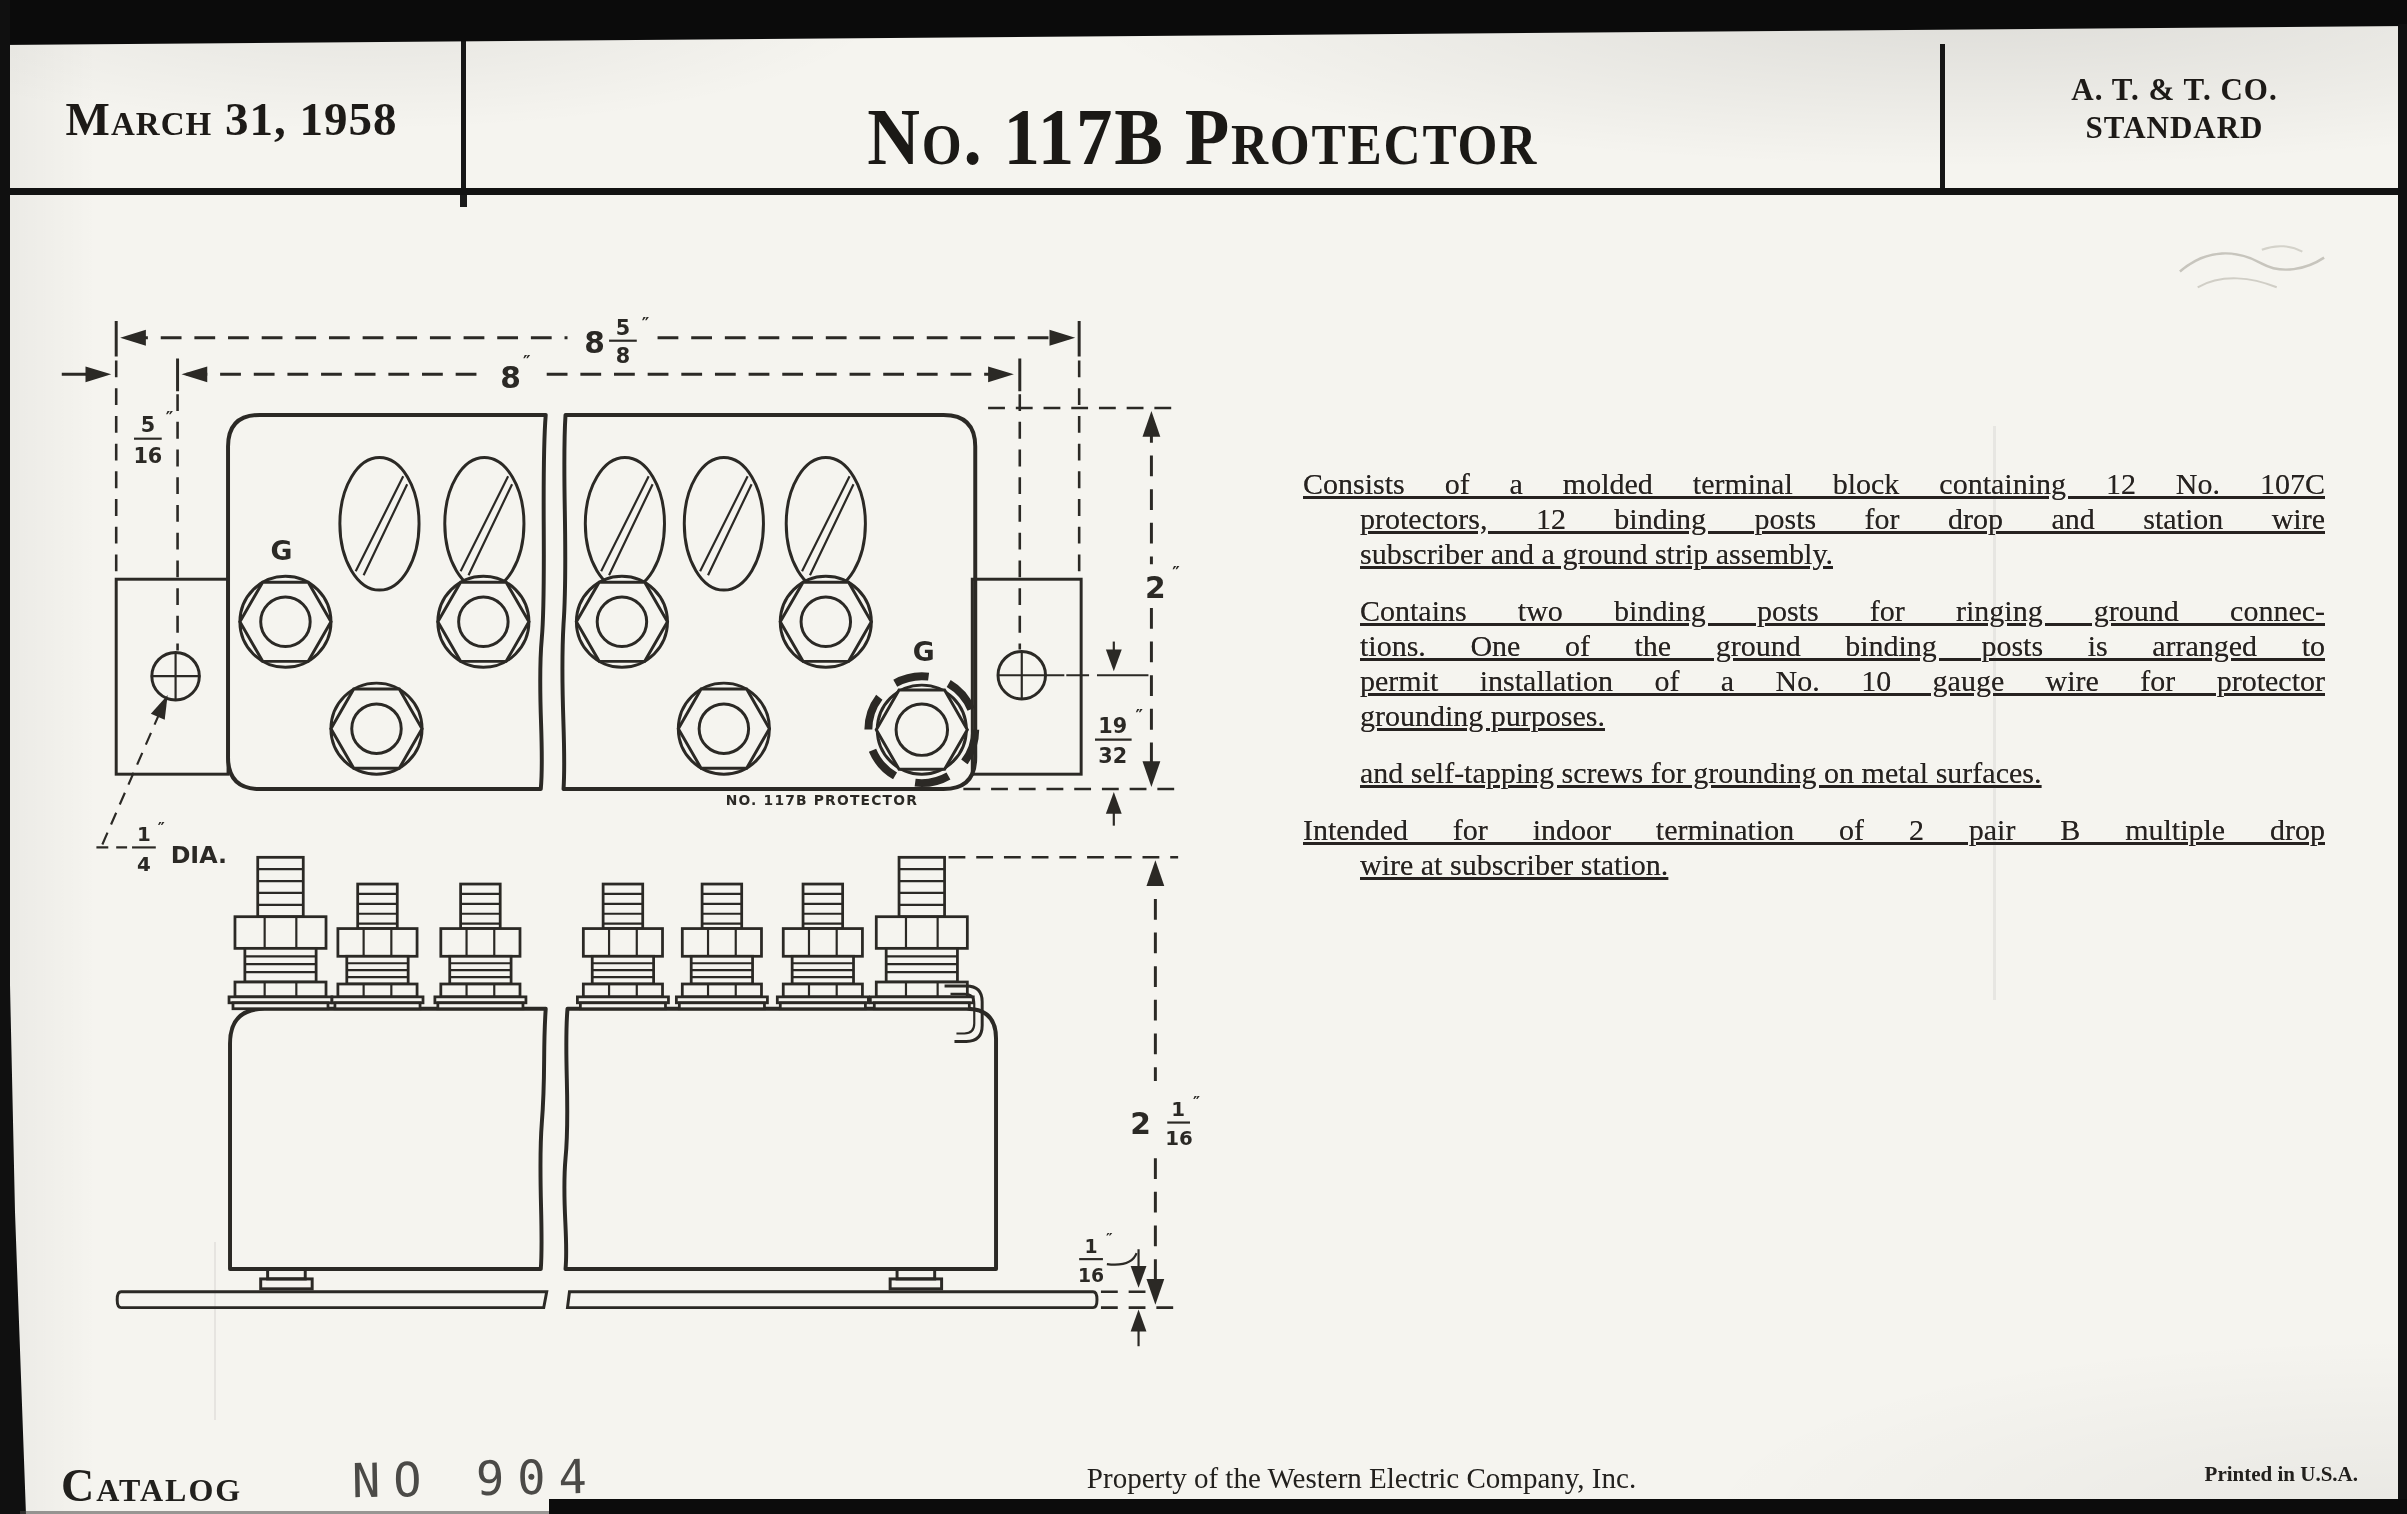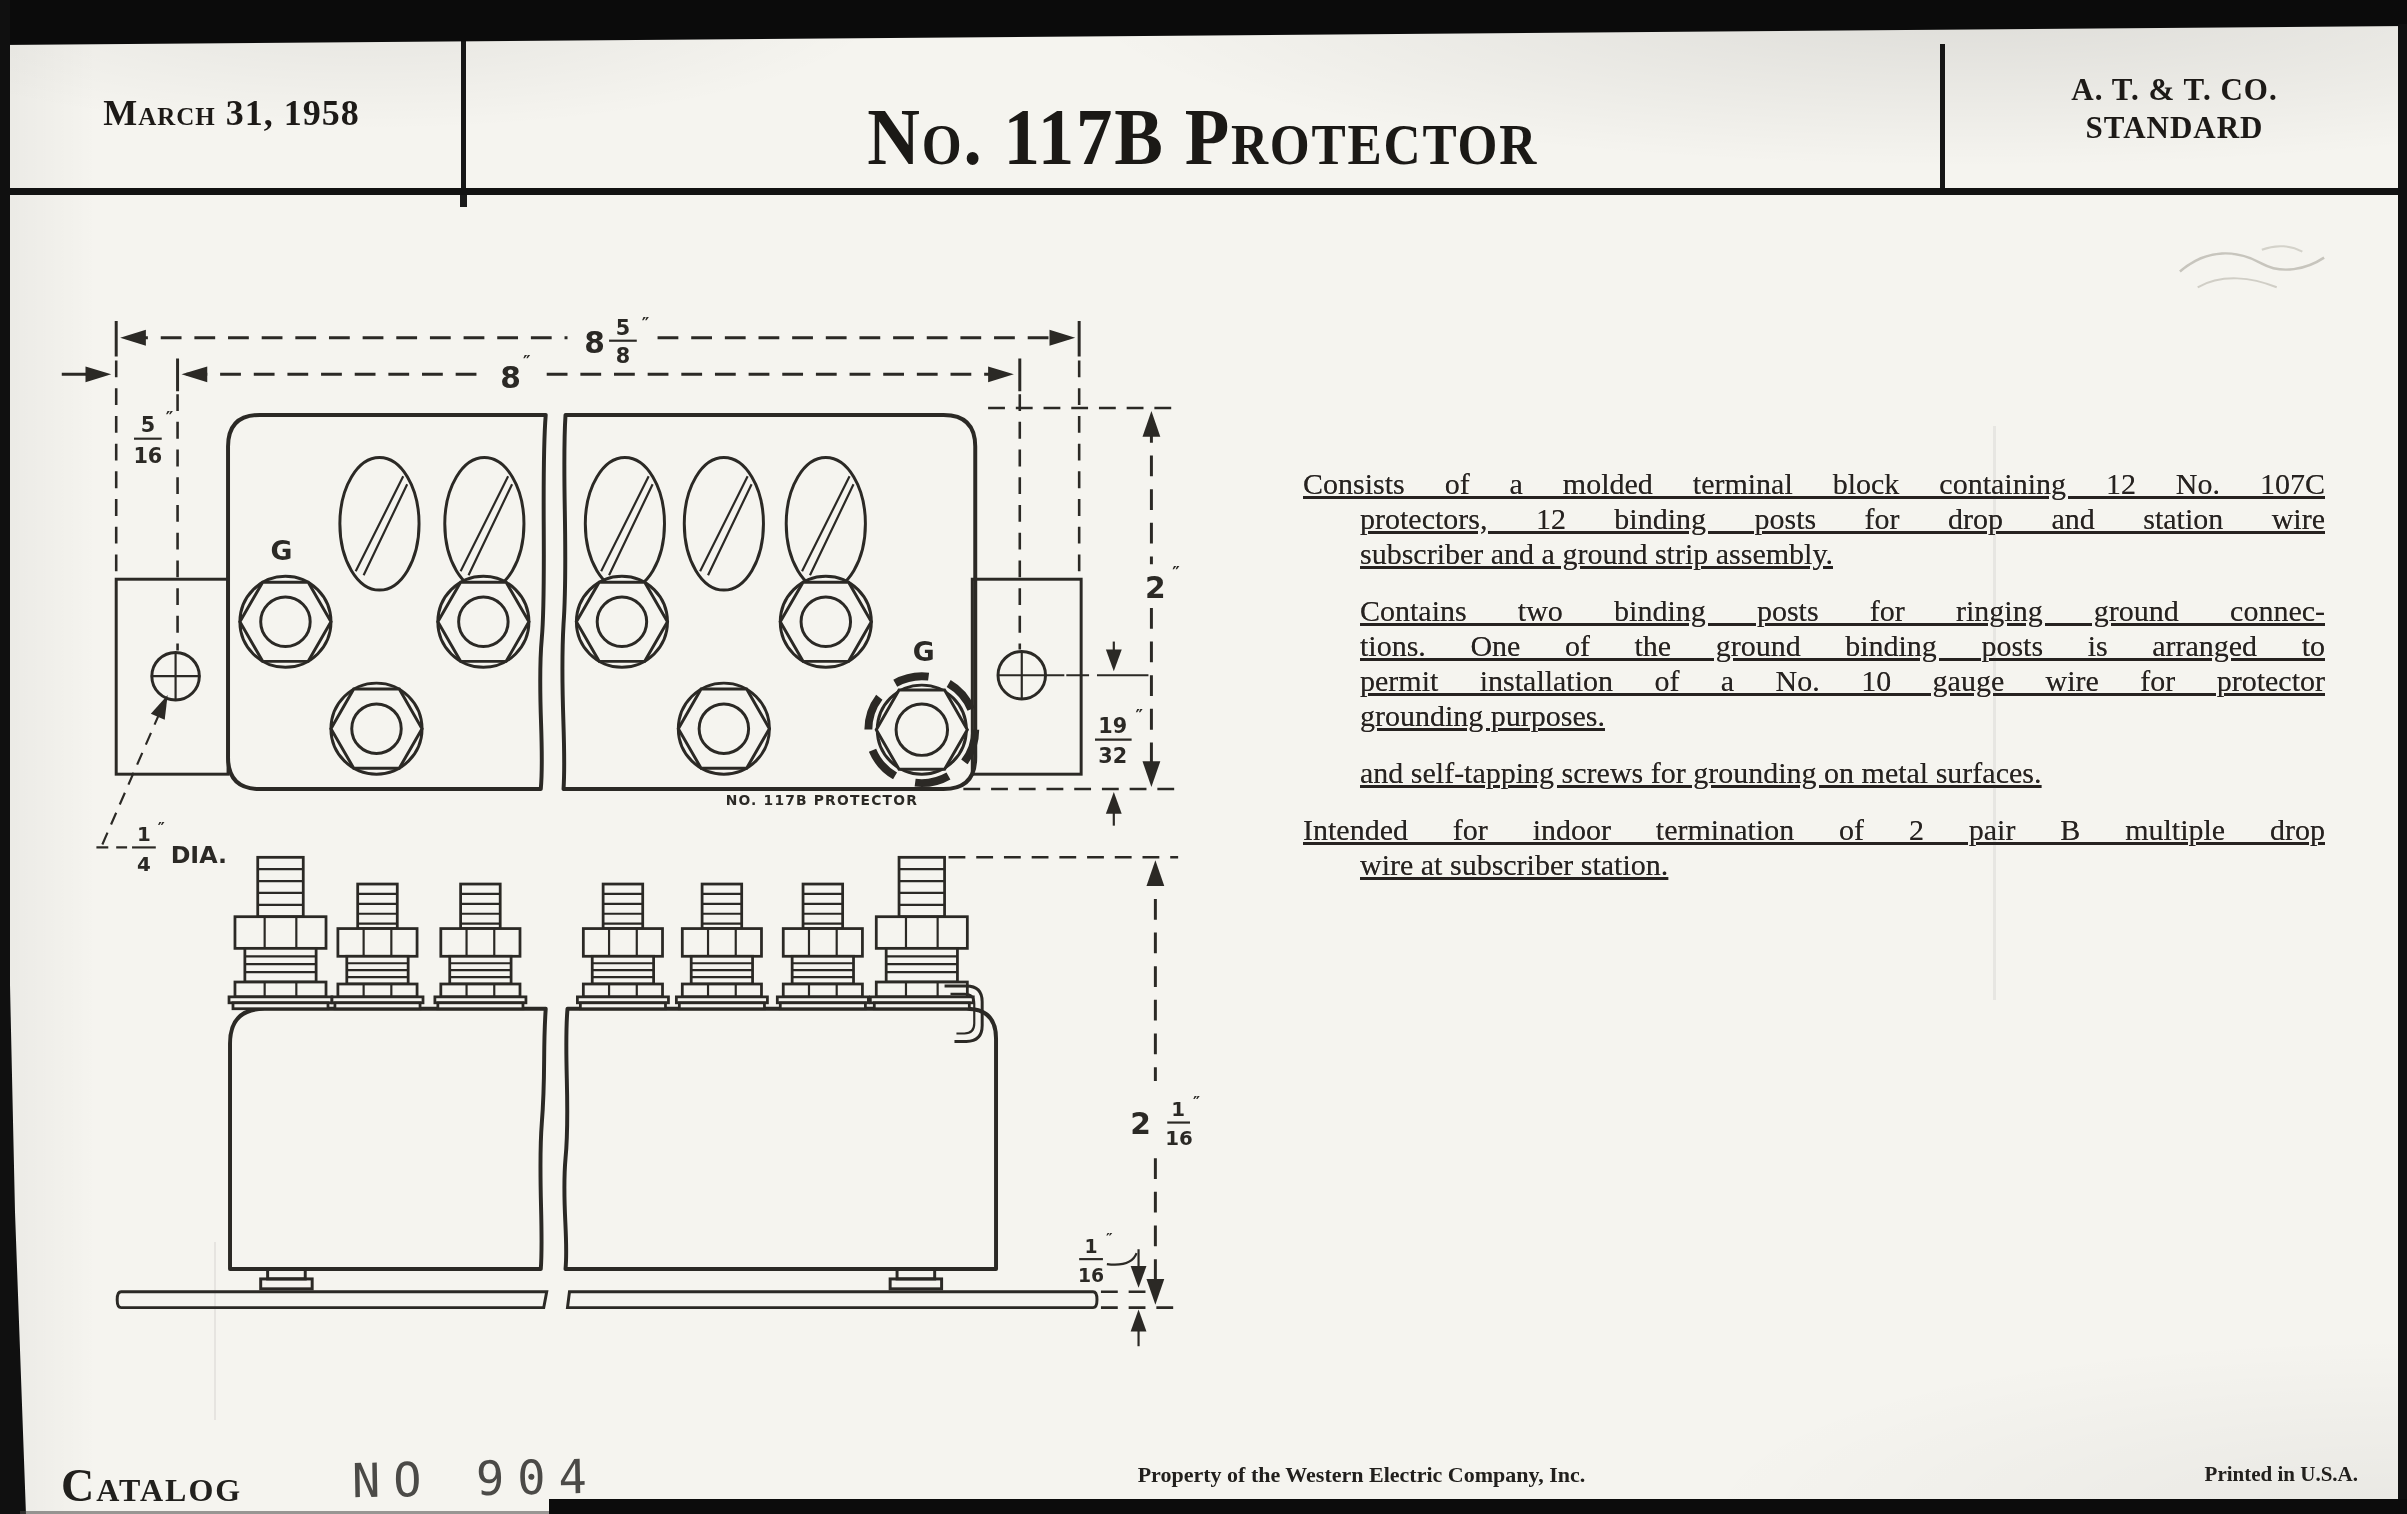--- a/index.html
+++ b/index.html
@@ -17,21 +17,21 @@
     clip-path:polygon(0 0,100% 0,100% 54%,0 94%);}
   .scan-left{left:0;top:0;width:26px;height:1515px;background:#101010;
     clip-path:polygon(0 0,10px 0,10px 65%,15px 80%,26px 100%,0 100%);}
   .scan-right{right:0;top:24px;width:10px;height:1491px;background:#101010;}
   .scan-bottom{left:549px;top:1499px;width:1858px;height:16px;background:#0c0c0c;}
   .scan-bottom-line{left:20px;top:1511px;width:2388px;height:4px;background:#4a4947;opacity:.55;}
   .fold-a{left:1993px;top:426px;width:3px;height:574px;background:rgba(60,55,50,.07);}
   .fold-b{left:214px;top:1242px;width:2px;height:178px;background:rgba(60,55,50,.08);}
   
   .hdr-date{left:0;top:92px;width:463px;text-align:center;
-    font-variant:small-caps;font-weight:700;font-size:36px;letter-spacing:1px;color:#1d1a17;}
+    font-variant:small-caps;font-weight:700;font-size:47px;letter-spacing:1px;color:#1d1a17;}
   .hdr-title{left:463px;top:91px;width:1479px;text-align:center;color:#1b1916;white-space:nowrap;}
   .hdr-title .tin{display:inline-block;transform:scaleX(.9);transform-origin:center;
     font-variant:small-caps;font-weight:700;font-size:81px;letter-spacing:2px;}
   .hdr-org{left:1942px;top:71px;width:465px;text-align:center;
     font-weight:700;font-size:31px;line-height:38px;letter-spacing:1px;color:#1d1a17;}
   .vrule{width:5px;background:#161616;}
   .vr1{left:461px;top:40px;height:149px;}
   .vr2{left:1940px;top:44px;height:145px;}
   .hrule{left:8px;top:188px;width:2392px;height:7px;background:#121212;}
   .hrule-tick{left:460px;top:195px;width:7px;height:12px;background:#1a1a1a;}
@@ -40,21 +40,21 @@
     color:#262220;text-shadow:0 0 0.6px rgba(35,28,22,.6);}
   .para{margin:0 0 22px 0;text-decoration:underline;}
   .bline{text-align:justify;text-align-last:justify;}
   .bline.last{text-align-last:left;}
   .bline.ind{margin-left:57px;}
   
   .ft-catalog{left:61px;top:1459px;font-variant:small-caps;font-weight:700;
     font-size:46px;letter-spacing:2px;color:#21201d;}
   .ft-stamp{left:352px;top:1451px;font-family:"DejaVu Sans Mono",monospace;
     font-size:47px;letter-spacing:13px;color:#343330;opacity:.88;transform:rotate(-1deg);}
-  .ft-prop{left:1020px;top:1462px;width:683px;text-align:center;font-weight:700;font-size:22px;color:#22201d;}
+  .ft-prop{left:1020px;top:1462px;width:683px;text-align:center;font-weight:400;font-size:29px;color:#22201d;}
   .ft-printed{left:2109px;top:1462px;width:249px;text-align:right;font-weight:700;font-size:21px;color:#22201d;}
   
   svg{display:block;}
   svg text{font-family:"DejaVu Sans",sans-serif;fill:#2b2925;font-weight:700;}
   .dln{stroke:#2b2925;stroke-width:3;fill:none;}
   .dsh{stroke:#2b2925;stroke-width:3;fill:none;stroke-dasharray:21 13;}
   .dsh2{stroke:#2b2925;stroke-width:2.6;fill:none;stroke-dasharray:17 11;}
   .thn{stroke:#2b2925;stroke-width:2.2;fill:none;}
   .blk{stroke:#2b2925;stroke-width:4;fill:none;stroke-linejoin:round;}
   .shp{stroke:#2b2925;stroke-width:3;fill:#f5f4ef;}

